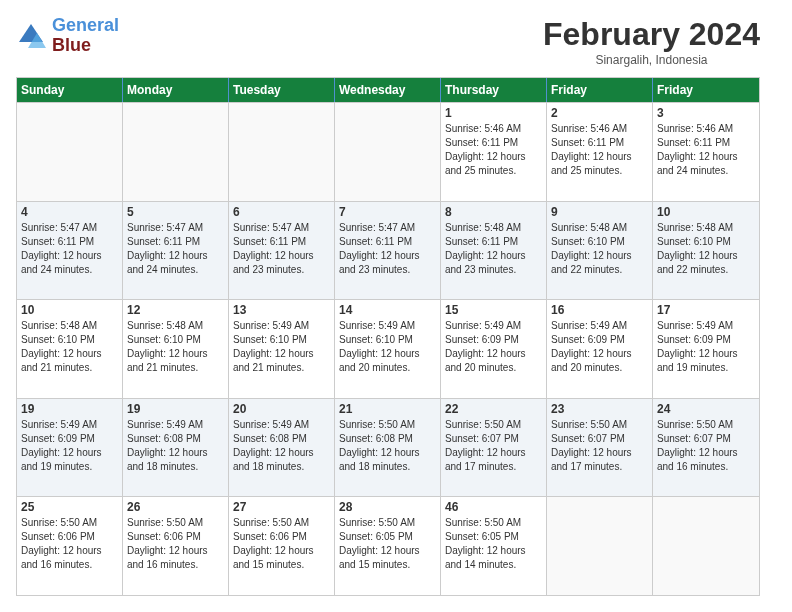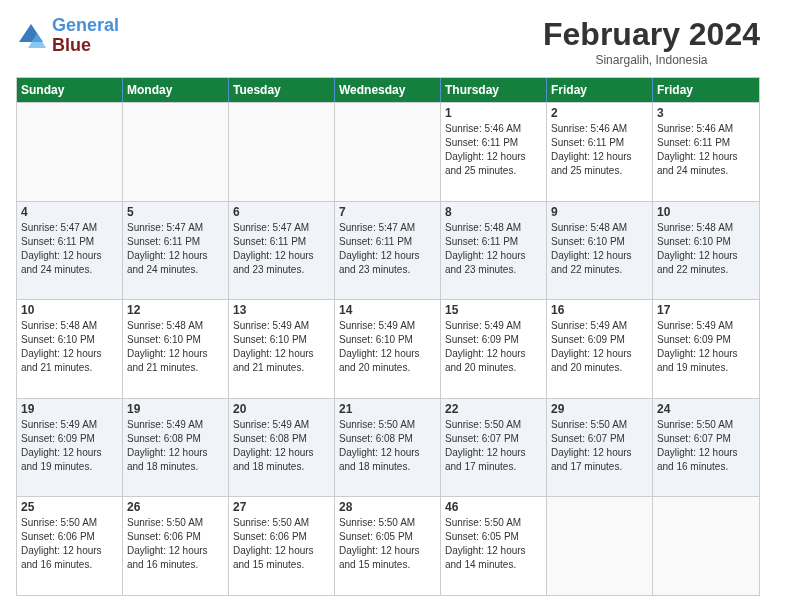--- a/index.html
+++ b/index.html
@@ -233,21 +233,21 @@
           </div>
           <div class="cal-cell">
             <span class="day-num">21</span>
             <div class="day-info">Sunrise: 5:50 AM<br>Sunset: 6:08 PM<br>Daylight: 12 hours<br>and 18 minutes.</div>
           </div>
           <div class="cal-cell">
             <span class="day-num">22</span>
             <div class="day-info">Sunrise: 5:50 AM<br>Sunset: 6:07 PM<br>Daylight: 12 hours<br>and 17 minutes.</div>
           </div>
           <div class="cal-cell">
-            <span class="day-num">29</span>
+            <span class="day-num">23</span>
             <div class="day-info">Sunrise: 5:50 AM<br>Sunset: 6:07 PM<br>Daylight: 12 hours<br>and 17 minutes.</div>
           </div>
           <div class="cal-cell">
             <span class="day-num">24</span>
             <div class="day-info">Sunrise: 5:50 AM<br>Sunset: 6:07 PM<br>Daylight: 12 hours<br>and 16 minutes.</div>
           </div>
         </div>
         <div class="cal-week">
           <div class="cal-cell">
             <span class="day-num">25</span>

